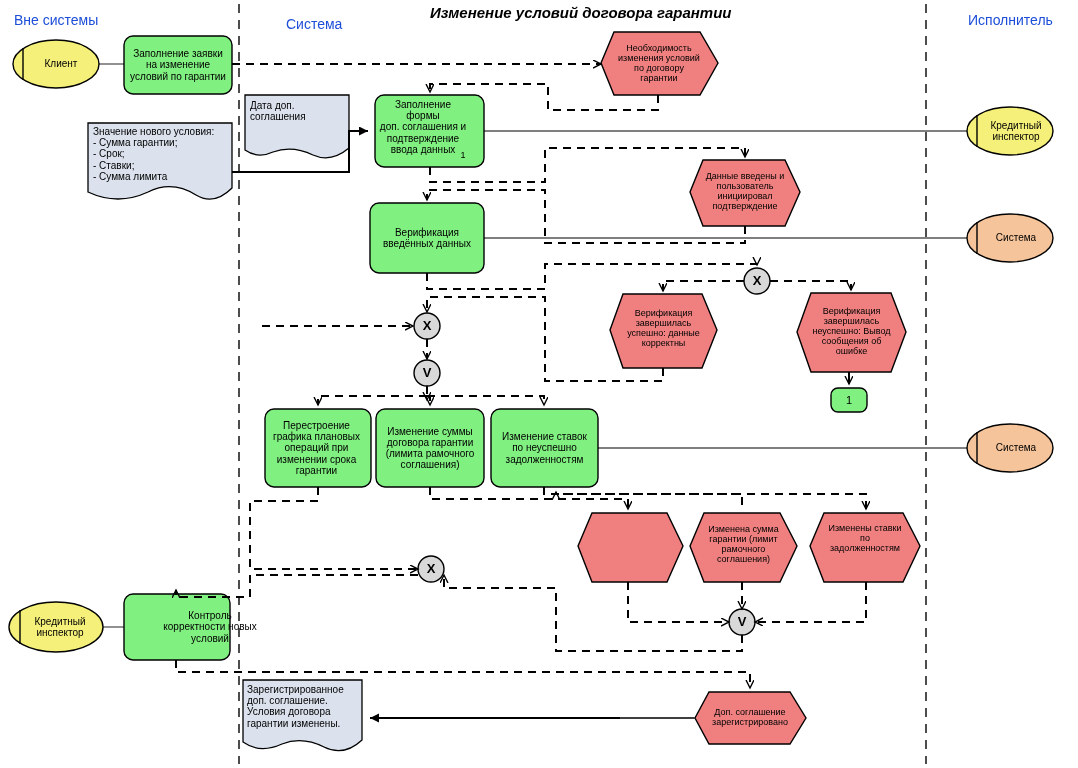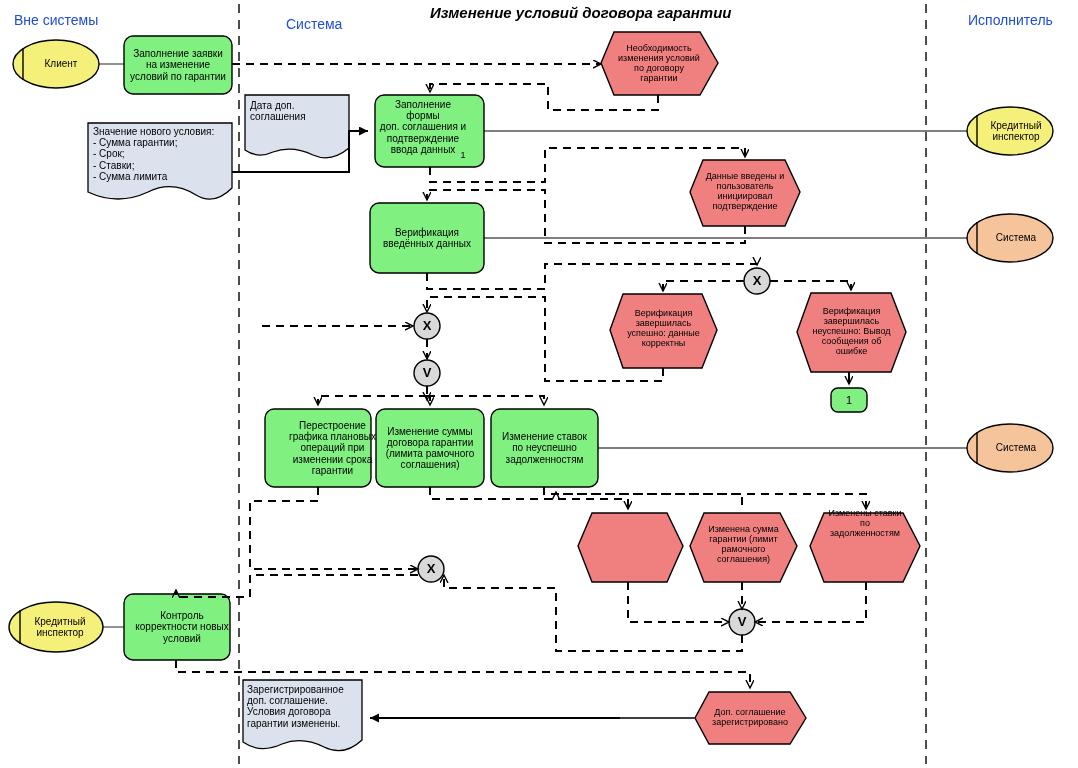--- a/index.html
+++ b/index.html
@@ -243,36 +243,36 @@
 
   <div class="lbl t-proc" style="left:377px; top:98px; width:92px; height:58px;">Заполнение формы
 доп. соглашения и
 подтверждение
 ввода данных</div>
   <div class="lbl t-badge" style="left:455px; top:148px; width:16px; height:14px;">1</div>
 
   <div class="lbl t-proc" style="left:372px; top:210px; width:110px; height:56px;">Верификация
 введённых данных</div>
 
-  <div class="lbl t-proc" style="left:267px; top:413px; width:99px; height:70px;margin-left:16px;">Перестроение
+  <div class="lbl t-proc" style="left:267px; top:413px; width:99px; height:70px;">Перестроение
 графика плановых
 операций при
 изменении срока
 гарантии</div>
 
   <div class="lbl t-proc" style="left:378px; top:417px; width:104px; height:62px;">Изменение суммы
 договора гарантии
 (лимита рамочного
 соглашения)</div>
 
   <div class="lbl t-proc" style="left:493px; top:421px; width:103px; height:54px;">Изменение ставок
 по неуспешно
 задолженностям</div>
 
-  <div class="lbl t-proc" style="left:126px; top:600px; width:112px; height:54px;">Контроль
+  <div class="lbl t-proc" style="left:126px; top:600px; width:112px; height:54px;padding-left:28px;">Контроль
 корректности новых
 условий</div>
 
   <div class="lbl t-conn" style="left:833px; top:390px; width:32px; height:20px;">1</div>
 
   <div class="lbl t-event" style="left:604px; top:36px; width:110px; height:54px;">Необходимость
 изменения условий
 по договору
 гарантии</div>
 
@@ -291,21 +291,21 @@
 неуспешно: Вывод
 сообщения об
 ошибке</div>
 
 
   <div class="lbl t-event" style="left:692px; top:515px; width:103px; height:58px;">Изменена сумма
 гарантии (лимит
 рамочного
 соглашения)</div>
 
-  <div class="lbl t-event" style="left:812px; top:499px; width:106px; height:48px;">Изменены ставки
+  <div class="lbl t-event" style="left:812px; top:514px; width:106px; height:48px;">Изменены ставки
 по
 задолженностям</div>
 
   <div class="lbl t-event" style="left:697px; top:700px; width:106px; height:34px;">Доп. соглашение
 зарегистрировано</div>
 
   <div class="lbl t-doc" style="left:93px; top:126px; width:140px; height:62px; align-items:flex-start;">Значение нового условия:
 - Сумма гарантии;
 - Срок;
 - Ставки;

